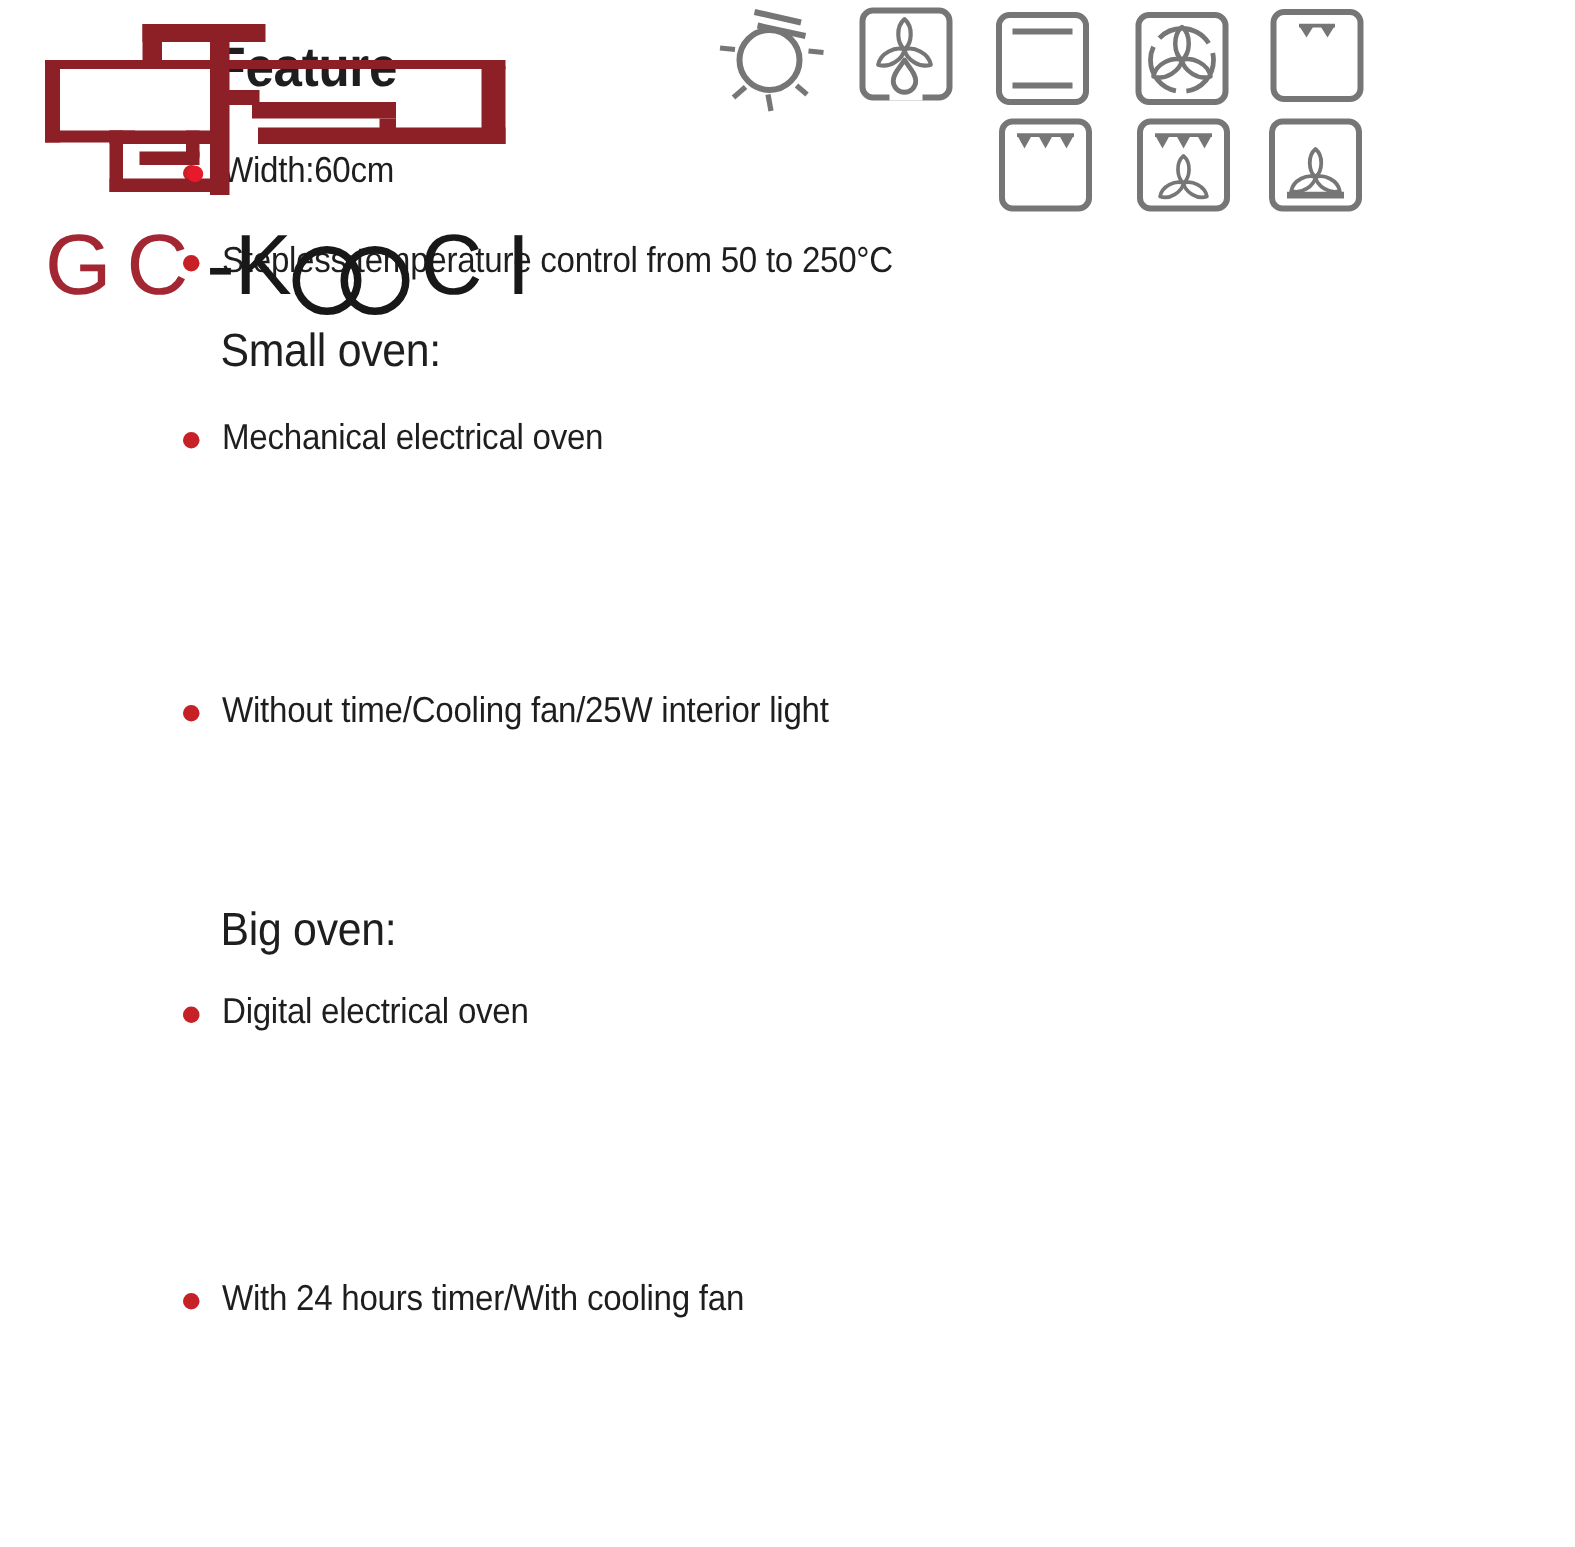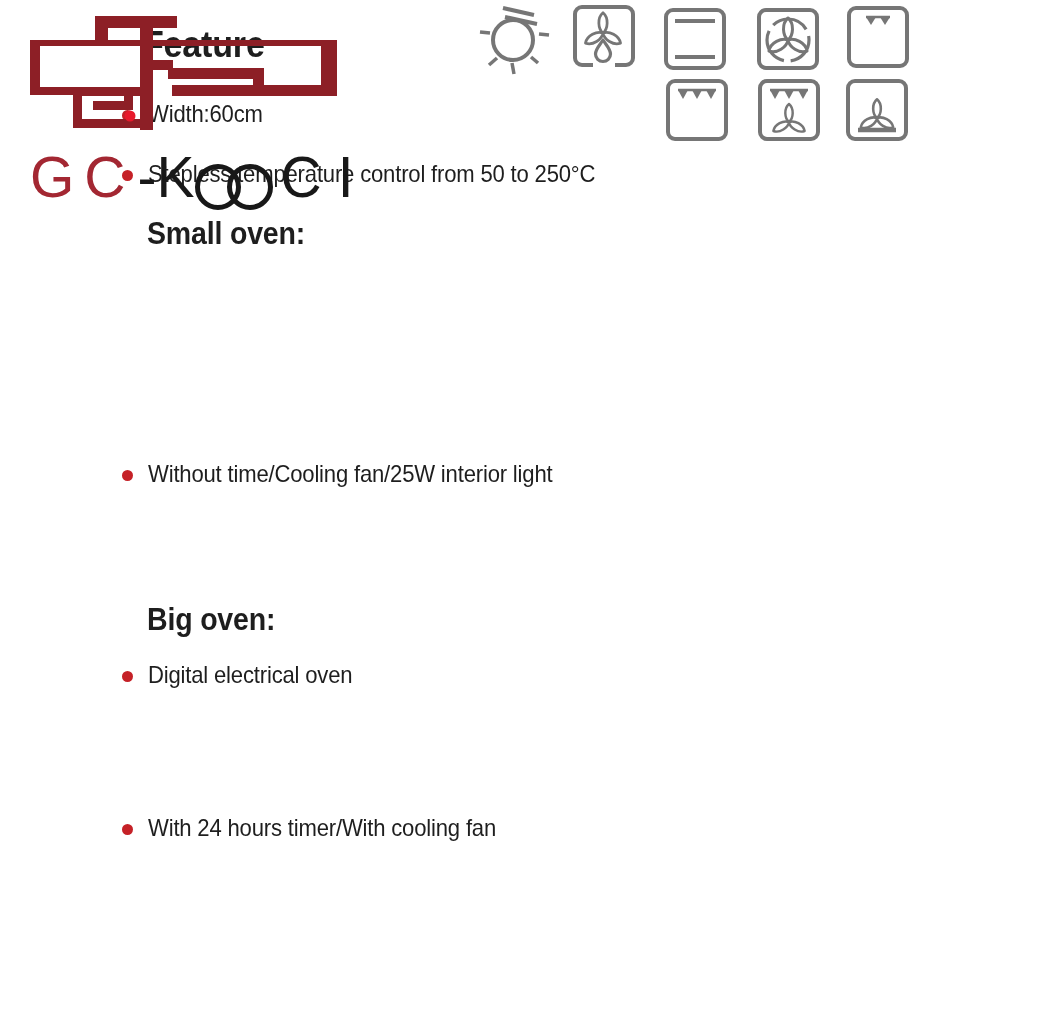--- a/index.html
+++ b/index.html
@@ -11,21 +11,21 @@
   .line{
     position:absolute;left:122px;padding-left:26px;font-size:24px;
     white-space:nowrap;z-index:1;line-height:1.15;
   }
   .line::before{
     content:'';position:absolute;left:0;top:10px;width:11px;height:11px;
     border-radius:50%;background:#c52127;
   }
   .cond{display:inline-block;transform:scaleX(0.92);transform-origin:0 60%;letter-spacing:-0.2px;}
   .sec-heading{
-    position:absolute;left:147px;font-size:31px;font-weight:bold;margin:0;
+    position:absolute;left:147px;font-size:31px;font-weight:normal;margin:0;
     white-space:nowrap;z-index:1;letter-spacing:0.2px;
   }
   .feature-title{
     position:absolute;left:143px;top:24px;font-size:37px;font-weight:bold;margin:0;
     white-space:nowrap;z-index:1;
   }
   
   .maze{position:absolute;left:0;top:0;z-index:2;}
   .wordmark{
     position:absolute;left:30px;top:150px;height:60px;display:flex;align-items:flex-end;
@@ -134,31 +134,34 @@
   <div class="line" style="top:100px">
     <span class="cond">Width:60cm</span>
   </div>
   <div class="line" style="top:160px">
     <span class="cond">Stepless temperature control from 50 to 250°C</span>
   </div>
 
   <h2 class="sec-heading" style="top:216px">
     <span class="cond">Small oven:</span>
   </h2>
+  <div class="line" style="top:278px">
+    <span class="cond">Mechanical electrical oven</span>
+  </div>
   <div class="line" style="top:460px">
     <span class="cond">Without time/Cooling fan/25W interior light</span>
   </div>
 
   <h2 class="sec-heading" style="top:602px">
     <span class="cond">Big oven:</span>
   </h2>
   <div class="line" style="top:661px">
     <span class="cond">Digital electrical oven</span>
   </div>
-  <div class="line" style="top:814px">
+  <div class="line" style="top:852px">
     <span class="cond">With 24 hours timer/With cooling fan</span>
   </div>
 
   <svg class="maze" width="360" height="145" viewBox="0 0 360 145" fill="#8d1f26">
 
     <rect x="95" y="16" width="82" height="12"></rect>
     <rect x="95" y="16" width="13" height="27"></rect>
 
     <rect x="30" y="40" width="307" height="6"></rect>
     <rect x="30" y="40" width="10" height="55"></rect>

